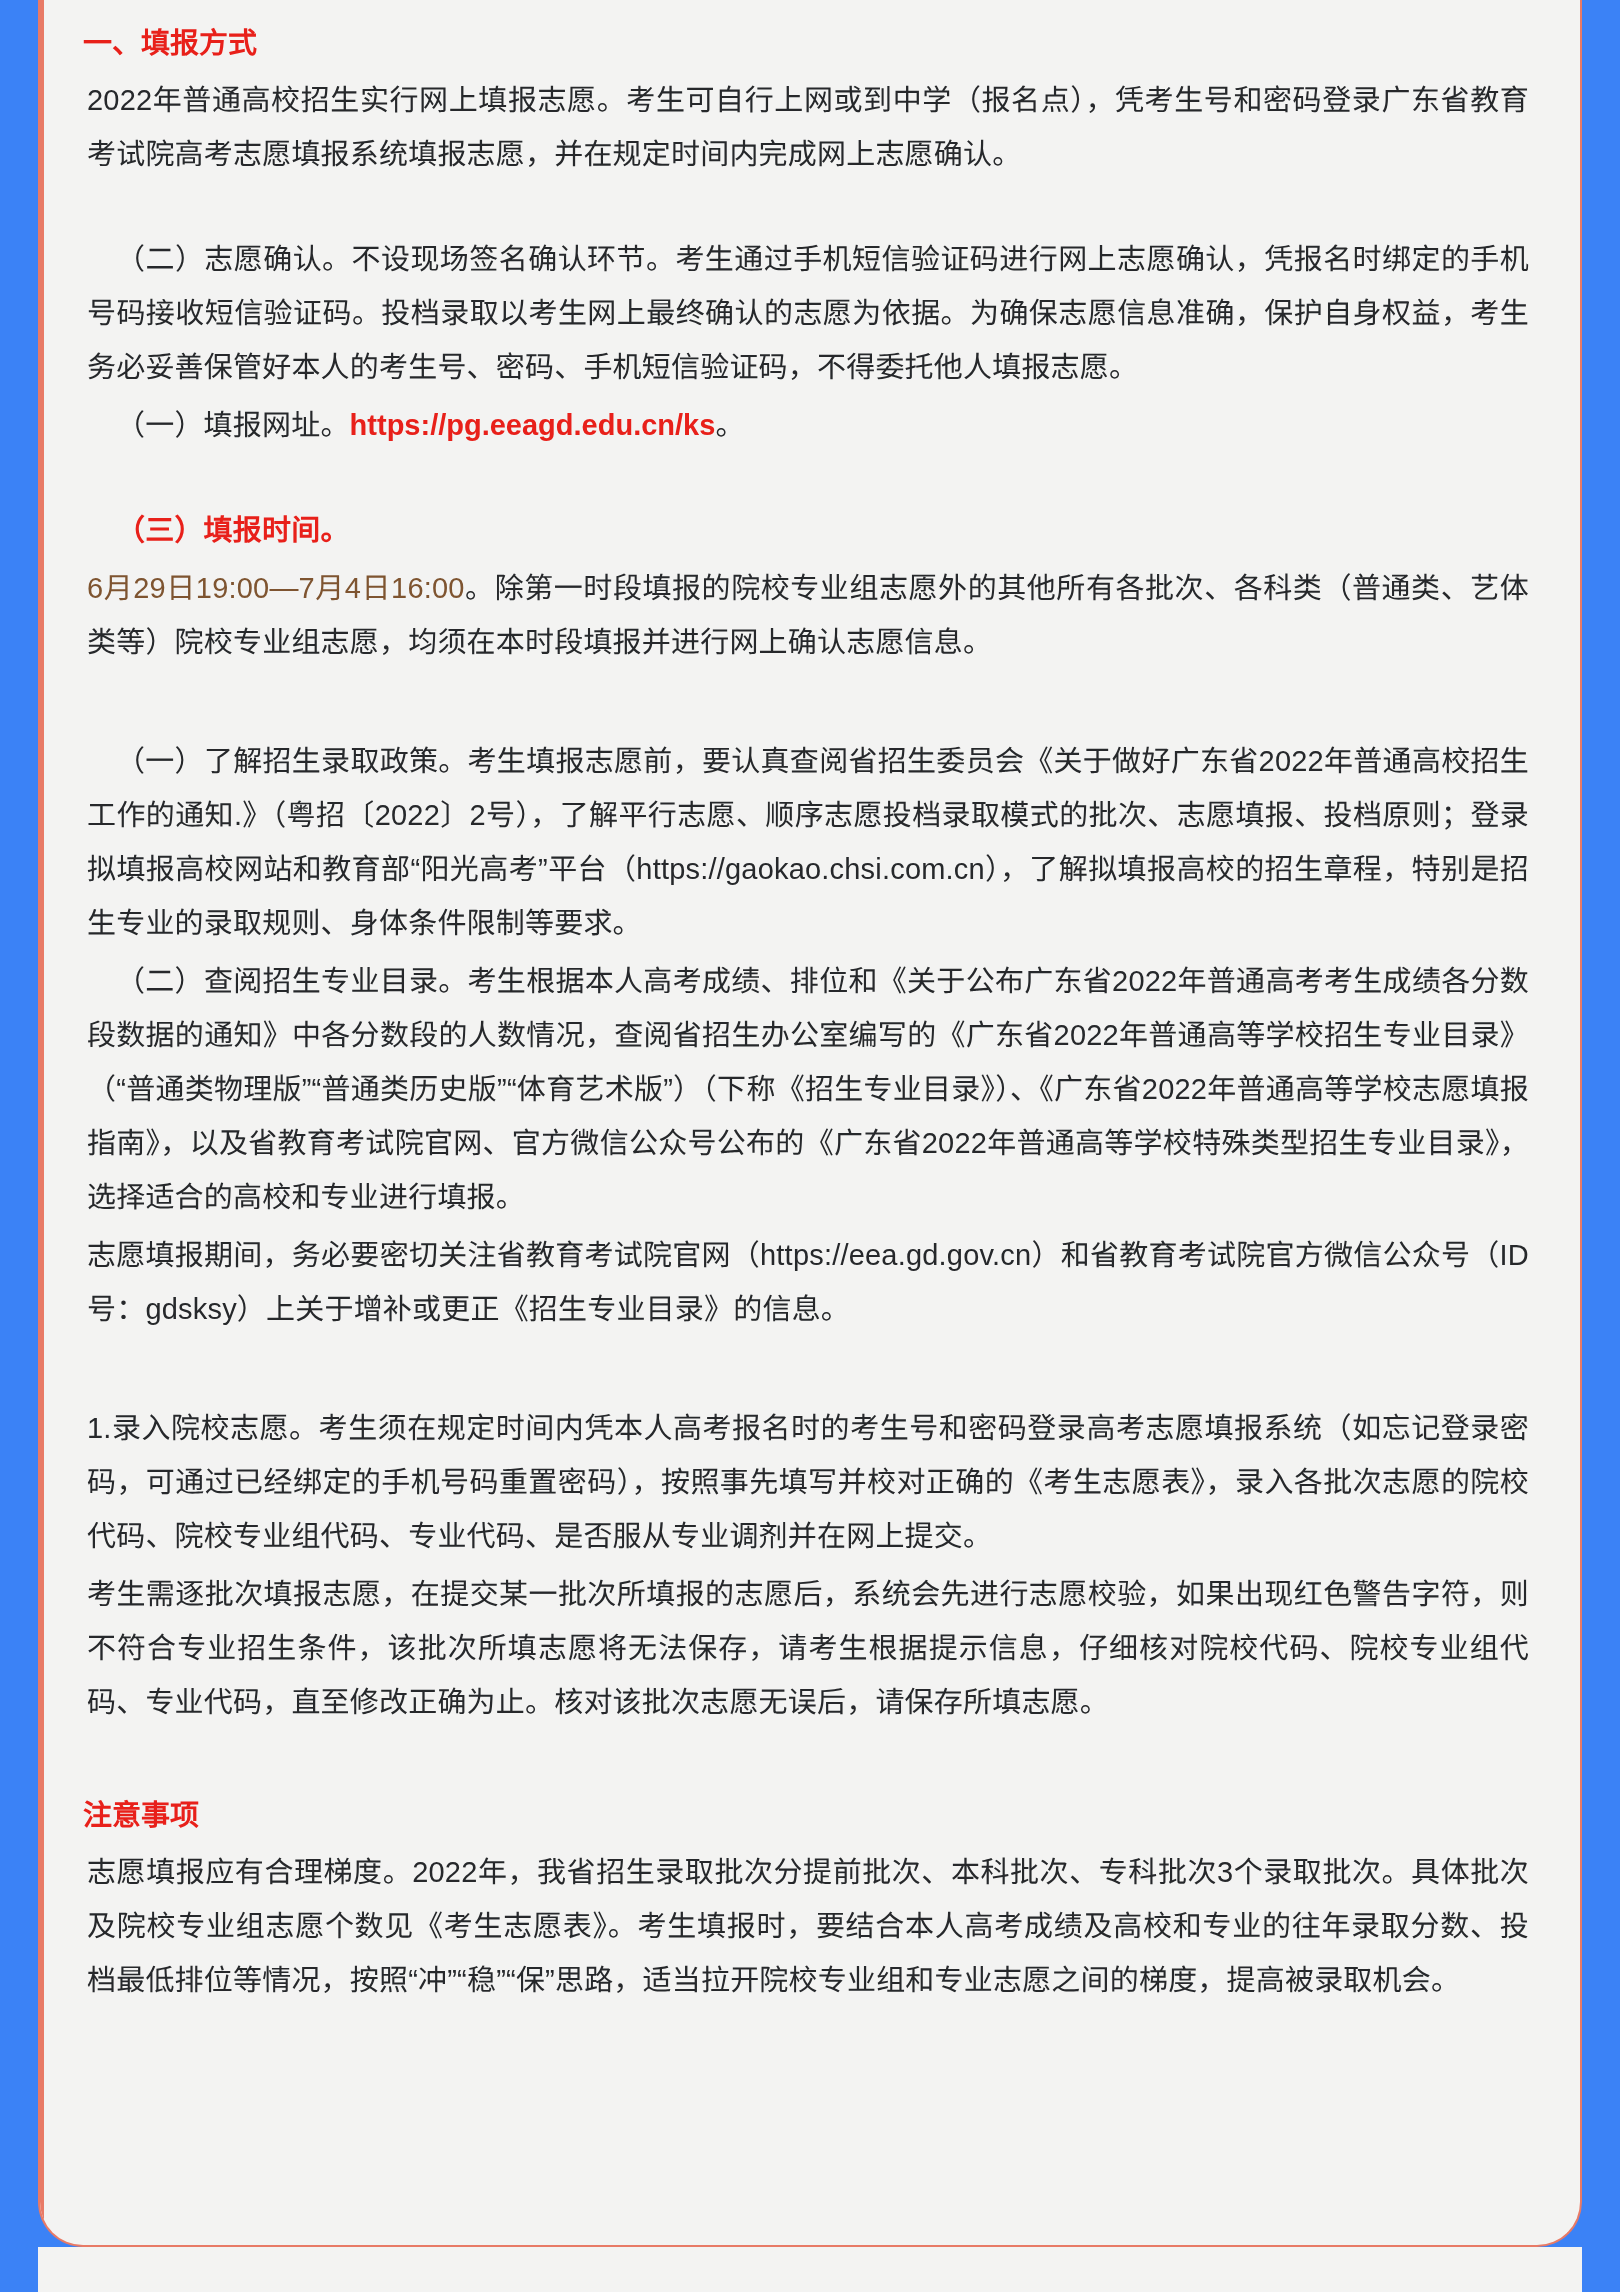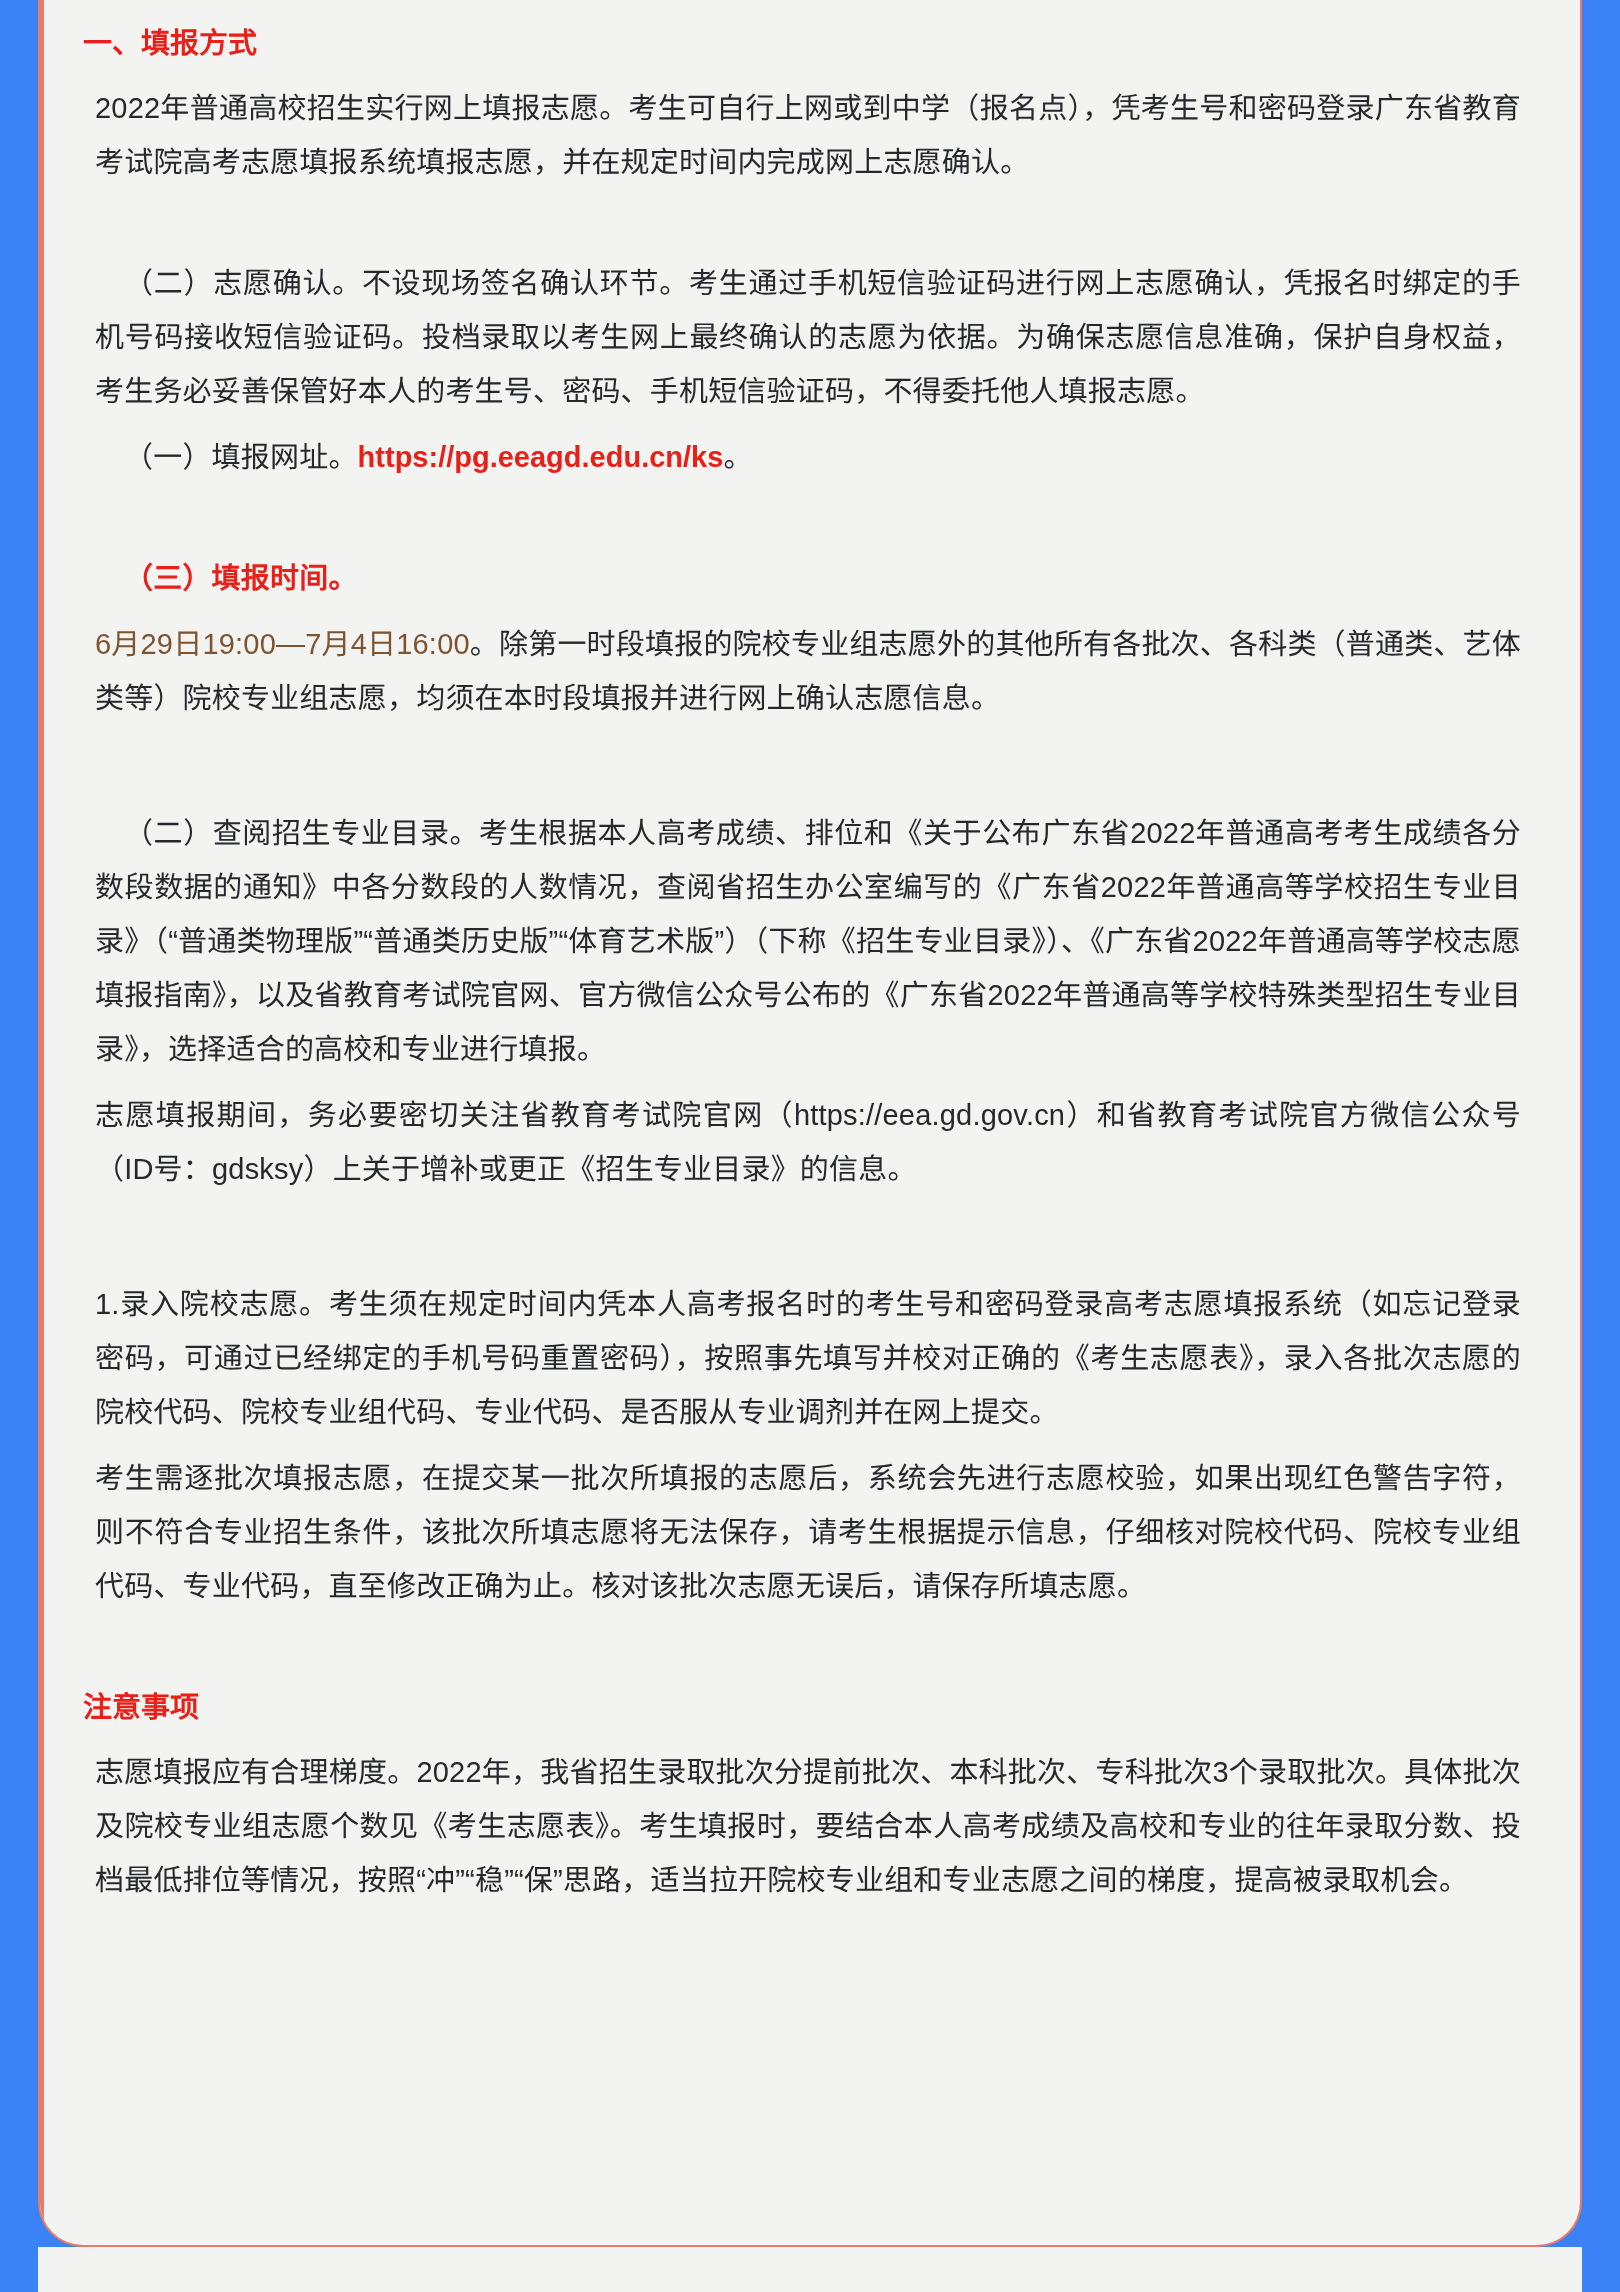--- a/index.html
+++ b/index.html
@@ -53,21 +53,21 @@
     top: 0;
     width: 1544px;
     padding: 17.6px 51px 0 43px;
     box-sizing: border-box;
   }
 
   p.body {
     color: #26282b;
     font-size: 29px;
     line-height: 54px;
-    margin: 12px;
+    margin: 4px;
     text-align: justify;
     text-justify: inter-ideograph;
     letter-spacing: 0.2px;
   }
   p.body.ind { text-indent: 29px; }
   .spacer-md { height: 43px; }
   .spacer-lg { height: 57px; }
   .red-b { color: #e8201a; font-weight: bold; }
   .brown-b { color: #7e5430; font-weight: normal; }
 
@@ -109,20 +109,21 @@
       <p class="body" id="p-0-0"><span>2022年普通高校招生实行网上填报志愿。考生可自行上网或到中学（报名点），凭考生号和密码登录广东省教育考试院高考志愿填报系统填报志愿，并在规定时间内完成网上志愿确认。</span></p>
       <div class="spacer-md"></div>
       <p class="body ind" id="p-0-2"><span>（二）志愿确认。不设现场签名确认环节。考生通过手机短信验证码进行网上志愿确认，凭报名时绑定的手机号码接收短信验证码。投档录取以考生网上最终确认的志愿为依据。为确保志愿信息准确，保护自身权益，考生务必妥善保管好本人的考生号、密码、手机短信验证码，不得委托他人填报志愿。</span></p>
       <p class="body ind" id="p-0-1"><span>（一）填报网址。</span><span class="url-red">https://pg.eeagd.edu.cn/ks</span><span>。</span></p>
       <div class="spacer-md"></div>
       <p class="body ind" id="p-0-3"><span class="red-b">（三）填报时间。</span></p>
       <p class="body" id="p-0-4"><span class="brown-b">6月29日19:00—7月4日16:00</span><span>。除第一时段填报的院校专业组志愿外的其他所有各批次、各科类（普通类、艺体类等）院校专业组志愿，均须在本时段填报并进行网上确认志愿信息。</span></p>
 
       <div class="spacer-lg"></div>
 
+      <p class="body ind" id="p-1-0"><span>（一）了解招生录取政策。考生填报志愿前，要认真查阅省招生委员会《关于做好广东省2022年普通高校招生工作的通知.》（粤招〔2022〕2号），了解平行志愿、顺序志愿投档录取模式的批次、志愿填报、投档原则；登录拟填报高校网站和教育部“阳光高考”平台（https://gaokao.chsi.com.cn），了解拟填报高校的招生章程，特别是招生专业的录取规则、身体条件限制等要求。</span></p>
       <p class="body ind" id="p-1-1"><span>（二）查阅招生专业目录。考生根据本人高考成绩、排位和《关于公布广东省2022年普通高考考生成绩各分数段数据的通知》中各分数段的人数情况，查阅省招生办公室编写的《广东省2022年普通高等学校招生专业目录》（“普通类物理版”“普通类历史版”“体育艺术版”）（下称《招生专业目录》）、《广东省2022年普通高等学校志愿填报指南》，以及省教育考试院官网、官方微信公众号公布的《广东省2022年普通高等学校特殊类型招生专业目录》，选择适合的高校和专业进行填报。</span></p>
       <p class="body" id="p-1-2"><span>志愿填报期间，务必要密切关注省教育考试院官网（https://eea.gd.gov.cn）和省教育考试院官方微信公众号（ID号：gdsksy）上关于增补或更正《招生专业目录》的信息。</span></p>
 
       <div class="spacer-lg"></div>
 
       <p class="body" id="p-2-0"><span>1.录入院校志愿。考生须在规定时间内凭本人高考报名时的考生号和密码登录高考志愿填报系统（如忘记登录密码，可通过已经绑定的手机号码重置密码），按照事先填写并校对正确的《考生志愿表》，录入各批次志愿的院校代码、院校专业组代码、专业代码、是否服从专业调剂并在网上提交。</span></p>
       <p class="body" id="p-2-1"><span>考生需逐批次填报志愿，在提交某一批次所填报的志愿后，系统会先进行志愿校验，如果出现红色警告字符，则不符合专业招生条件，该批次所填志愿将无法保存，请考生根据提示信息，仔细核对院校代码、院校专业组代码、专业代码，直至修改正确为止。核对该批次志愿无误后，请保存所填志愿。</span></p>
 
       <div class="spacer-lg"></div>
 

